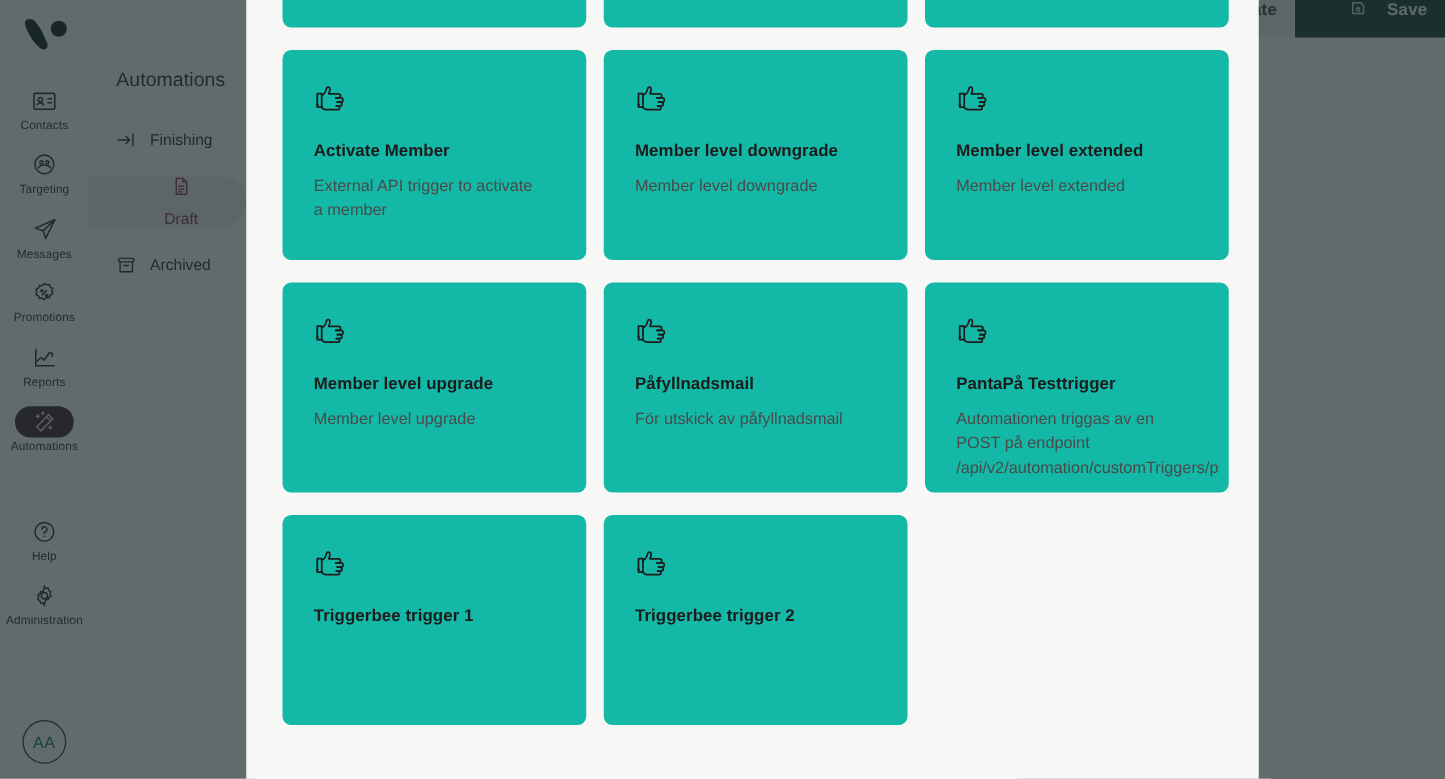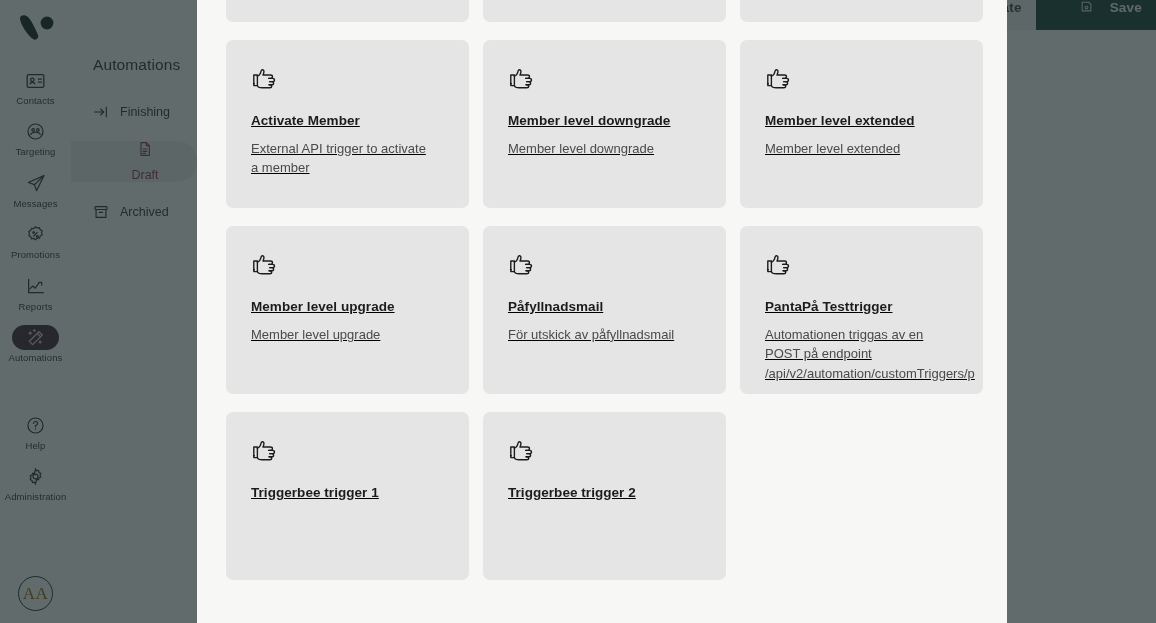--- a/index.html
+++ b/index.html
@@ -76,24 +76,23 @@
     letter-spacing: .1px;
     line-height: 1.1;
     text-align: center;
   }
   .rail-spacer { height: 26px; }
   .avatar {
     width: 35px; height: 35px;
     border: 1.3px solid #1f2a2a;
     border-radius: 50%;
     display: flex; align-items: center; justify-content: center;
-    font-size: 17px; color: #a16207; letter-spacing: .4px;
+    font-size: 13px; color: #0f766e; letter-spacing: .4px;
     margin-top: auto; margin-bottom: 12px;
     cursor: pointer;
-    font-family: Liberation Serif, serif;
   }
 
   
   .subnav {
     position: absolute; left: 71px; top: 0;
     width: 126px; height: 623px;
     background: #ffffff;
     padding-top: 56px;
   }
   .subnav-title {
@@ -141,27 +140,26 @@
     left: 0; top: -58px;
     width: 810px;
     padding: 0 29px 0 29px;
   }
   .grid {
     display: grid;
     grid-template-columns: repeat(3, 243px);
     gap: 18px 14px;
   }
   .card {
-    background: #e5e5e5;
+    background: #14b8a6;
     border-radius: 7px;
     height: 168px;
     padding: 26px 25px 20px 25px;
     overflow: hidden;
     cursor: pointer;
-    text-decoration: underline;
   }
   .card-icon { height: 32px; margin-bottom: 15px; }
   .card-title {
     font-size: 13.5px;
     font-weight: bold;
     color: #1c1c1c;
     letter-spacing: .05px;
     margin-bottom: 9px;
     line-height: 1.25;
   }

